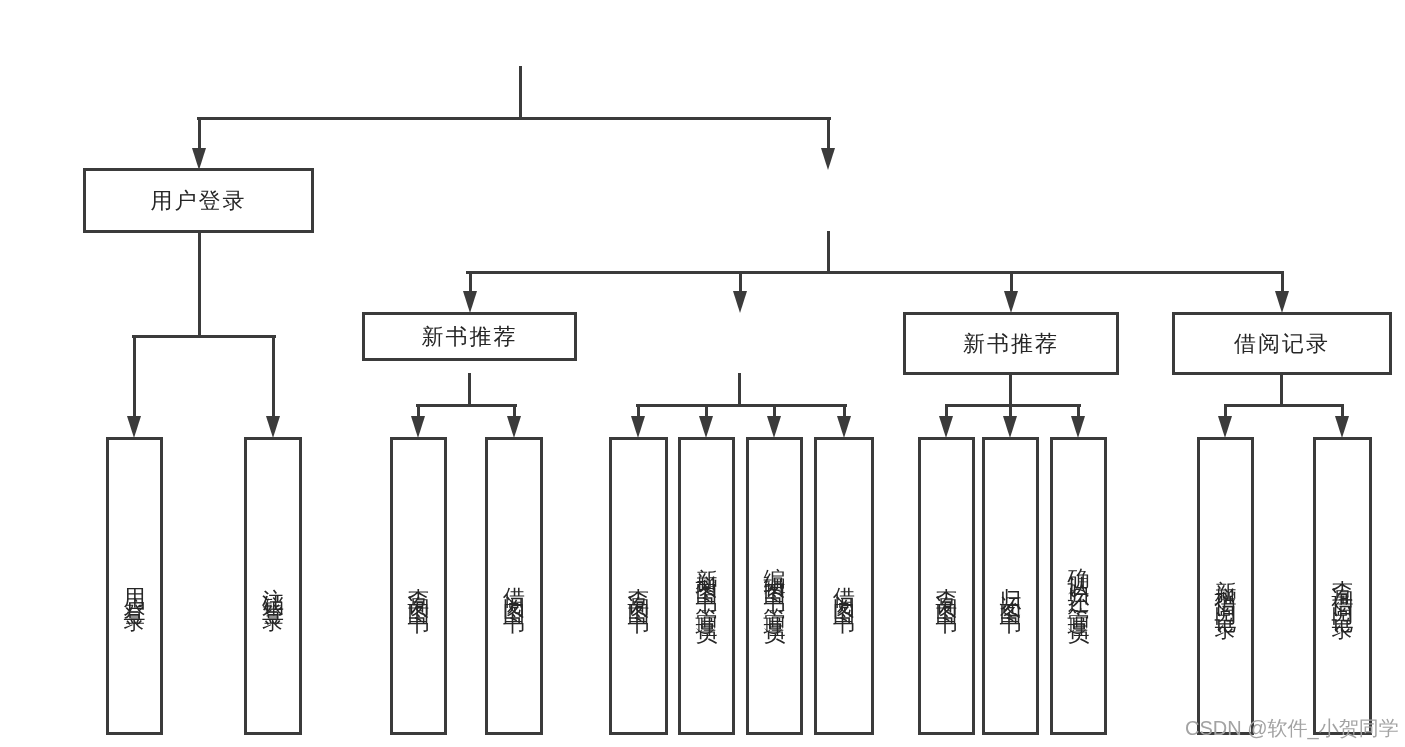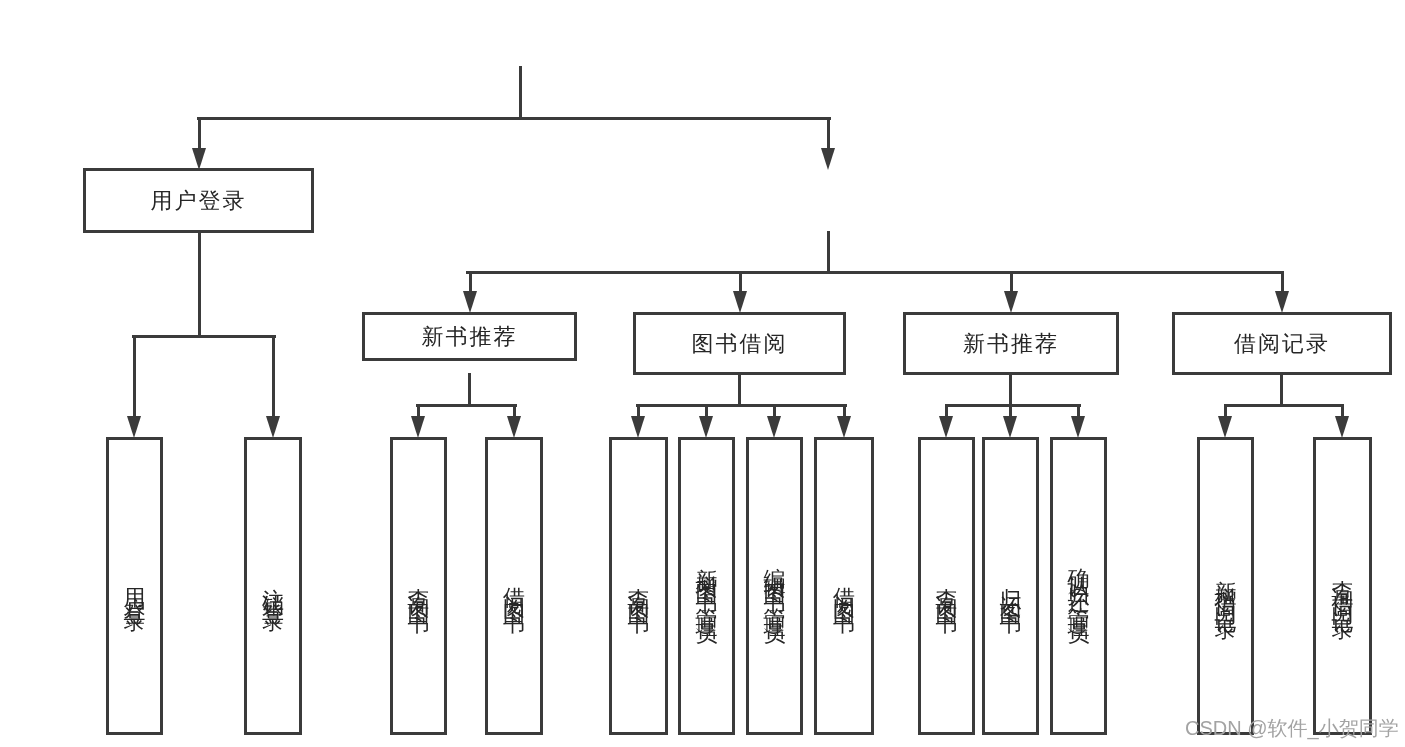--- a/index.html
+++ b/index.html
@@ -54,23 +54,20 @@
 
 <div id="stage">
 
 
   <div class="box" style="left:83px;top:168px;width:231px;height:65px">
     <span>用户登录</span>
   </div>
 
   <div class="box" style="left:362px;top:312px;width:215px;height:49px">
     <span>新书推荐</span>
-  </div>
-  <div class="box" style="left:633px;top:312px;width:213px;height:63px">
-    <span>图书借阅</span>
   </div>
   <div class="box" style="left:903px;top:312px;width:216px;height:63px">
     <span>新书推荐</span>
   </div>
   <div class="box" style="left:1172px;top:312px;width:220px;height:63px">
     <span>借阅记录</span>
   </div>
 
   <div class="box v" style="left:106px;top:437px;width:57px;height:298px">
     <span>用户登录</span>

